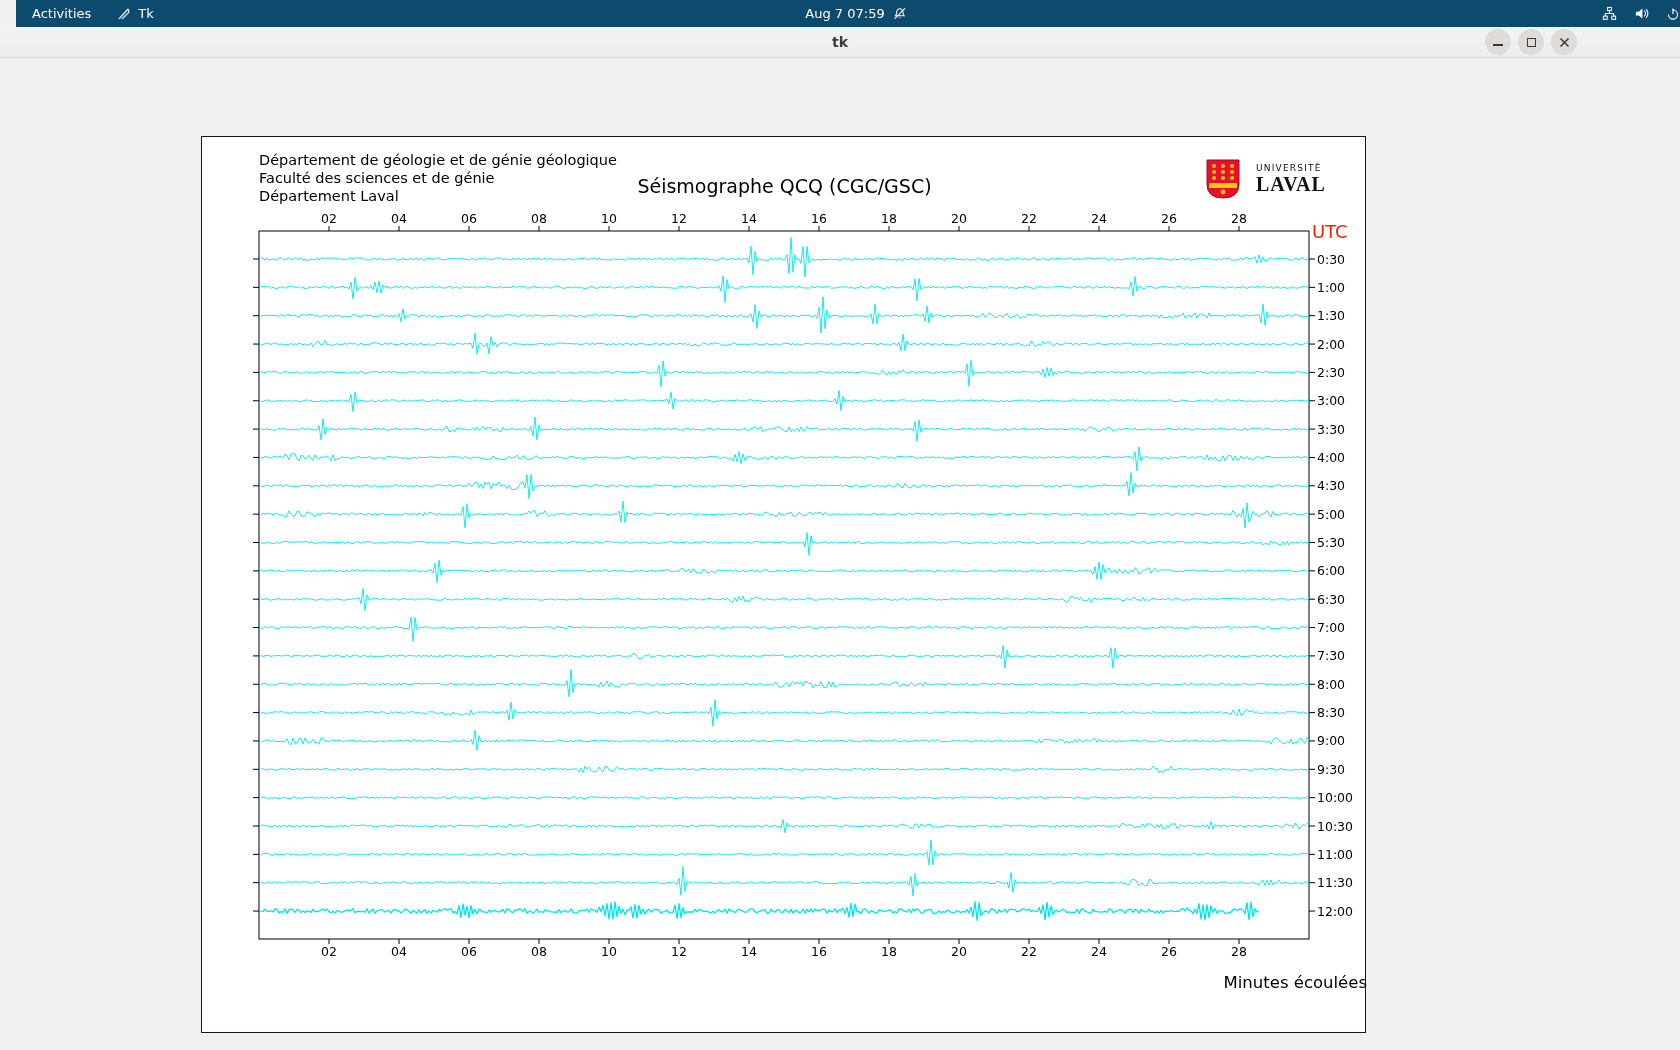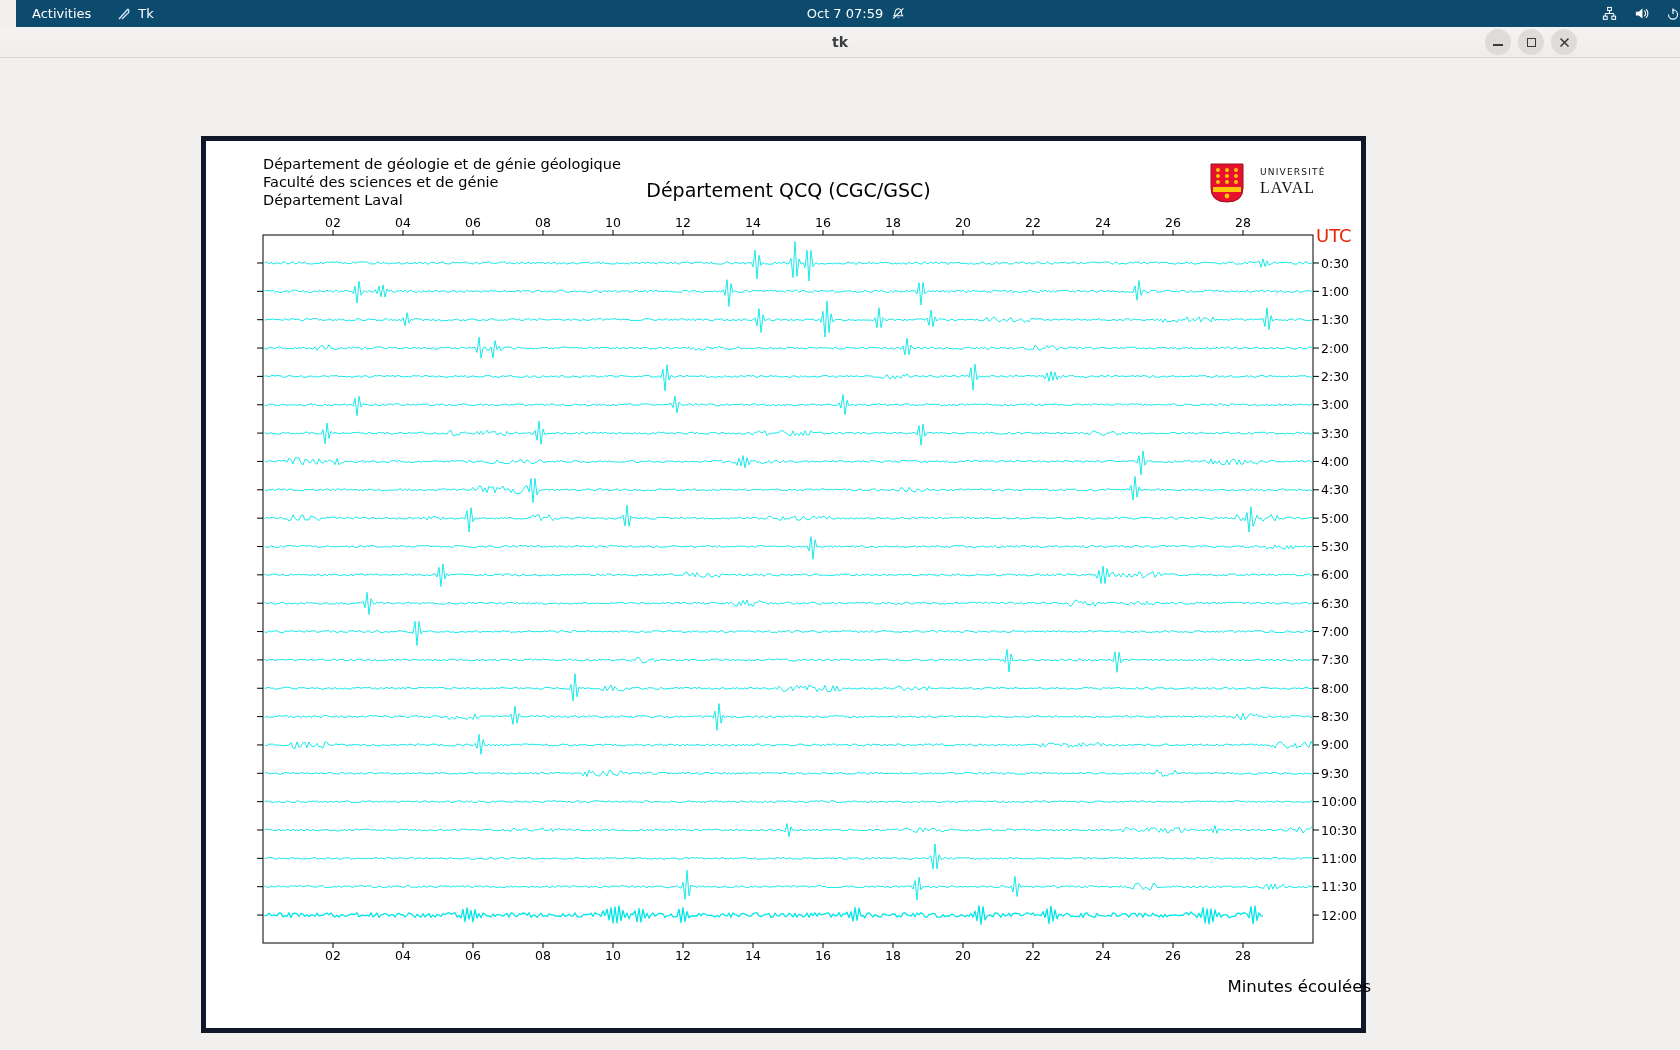--- a/index.html
+++ b/index.html
@@ -16,27 +16,27 @@
   
   .titlebar{position:absolute;left:0;top:27px;width:1680px;height:31px;background:linear-gradient(#f5f3f2,#efedeb);border-bottom:1px solid #d9d5d1;display:flex;align-items:center}
   .win-title{position:absolute;left:0;width:100%;text-align:center;font-size:14px;font-weight:bold;color:#3c3c3c}
   .win-controls{position:absolute;right:103px;top:2px;display:flex;gap:7px}
   .win-btn{width:26px;height:26px;border-radius:50%;background:#dedbd8;border:none;display:flex;align-items:center;justify-content:center;color:#3a3a3a;cursor:pointer}
   .min-bar{width:10px;height:2px;background:#3a3a3a;margin-top:6px}
   .max-box{width:9px;height:9px;border:1.6px solid #3a3a3a}
 
   
   .content{position:absolute;left:0;top:58px;width:1680px;height:992px;background:#f2f0ee}
-  .tk-canvas{position:absolute;left:201px;top:78px;width:1165px;height:897px;background:#ffffff;border:5px solid #0f172a}
+  .tk-canvas{position:absolute;left:201px;top:78px;width:1165px;height:897px;background:#ffffff;border:1px solid #0f172a}
 
   .hdr-block{position:absolute;left:57px;top:14px;font-size:14.5px;line-height:18px;color:#000}
   .plot-title{position:absolute;left:0;top:38px;width:1165px;text-align:center;font-size:19px;color:#000}
   .logo{position:absolute;left:1004px;top:22px;display:flex;align-items:center;gap:16px}
   .logo-text .l1{font-size:9px;letter-spacing:1.2px;color:#111}
-  .logo-text .l2{font-family:"Liberation Serif","DejaVu Serif",serif;font-size:16px;font-weight:normal;letter-spacing:1px;color:#111;line-height:22px}
+  .logo-text .l2{font-family:"Liberation Serif","DejaVu Serif",serif;font-size:20px;font-weight:bold;letter-spacing:1px;color:#111;line-height:22px}
   .utc-label{position:absolute;left:1110px;top:84px;font-size:18px}
   .xaxis-label{position:absolute;left:0;top:836px;width:1165px;text-align:right;font-size:16.5px;color:#000}
 
   #plot-svg{position:absolute;left:0;top:0;width:1165px;height:897px}
   #plot-svg text{font-family:"DejaVu Sans","Liberation Sans",sans-serif;font-size:12.5px;fill:#000}
 </style>
 </head>
 <body>
 
 <div class="topbar">
@@ -47,21 +47,21 @@
     <div class="tb-item">
       <span class="tb-icon">
         <svg width="14" height="14" viewBox="0 0 14 14">
             <path d="M2 12 L11 2 M11 2 q2 3 -1 5 l-5 5" stroke="#cfe3f2" stroke-width="1.4" fill="none"></path>
           </svg>
       </span>
       <span>Tk</span>
     </div>
   </div>
   <div class="topbar-center">
-    <span>Oct 7 07:59</span>
+    <span>Aug 7 07:59</span>
     <span class="tb-icon">
       <svg width="13" height="13" viewBox="0 0 14 14">
         <path d="M7 2 a3.4 3.4 0 0 1 3.4 3.4 c0 2.8 1.2 4 1.2 4 H2.4 s1.2 -1.2 1.2 -4 A3.4 3.4 0 0 1 7 2 Z" fill="none" stroke="#fff" stroke-width="1.1"></path>
         <path d="M5.8 11.3 a1.3 1.3 0 0 0 2.4 0 Z" fill="#fff"></path>
         <line x1="1.5" y1="12.5" x2="12.5" y2="1.5" stroke="#fff" stroke-width="1.2"></line>
       </svg>
     </span>
   </div>
   <div class="topbar-right">
     <span class="tb-icon">
@@ -111,21 +111,21 @@
 
 <div class="content">
   <div class="tk-canvas">
 
     <div class="hdr-block">
       <div>Département de géologie et de génie géologique</div>
       <div>Faculté des sciences et de génie</div>
       <div>Département Laval</div>
     </div>
 
-    <div class="plot-title">Département QCQ (CGC/GSC)</div>
+    <div class="plot-title">Séismographe QCQ (CGC/GSC)</div>
 
     <div class="logo">
       <svg width="34" height="40" viewBox="0 0 34 40">
         <path d="M1 1 h32 v24 q0 14 -16 14 q-16 0 -16 -14 Z" fill="#e8112d" stroke="#9c0c20" stroke-width="1"></path>
         <g fill="#ffc60b">
           <circle cx="8" cy="7" r="2"></circle>
             <circle cx="17" cy="7" r="2"></circle>
             <circle cx="26" cy="7" r="2"></circle>
           <circle cx="8" cy="13" r="2"></circle>
             <circle cx="17" cy="13" r="2"></circle>

